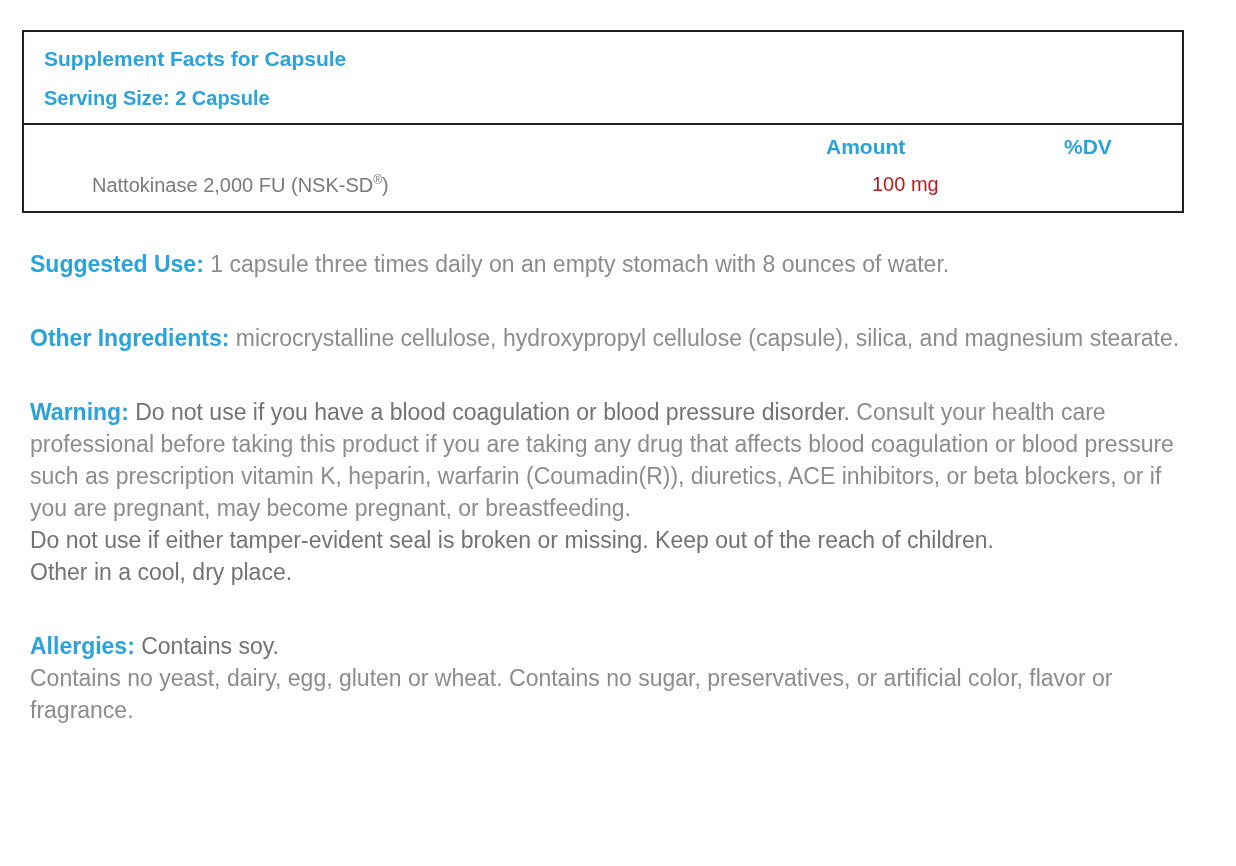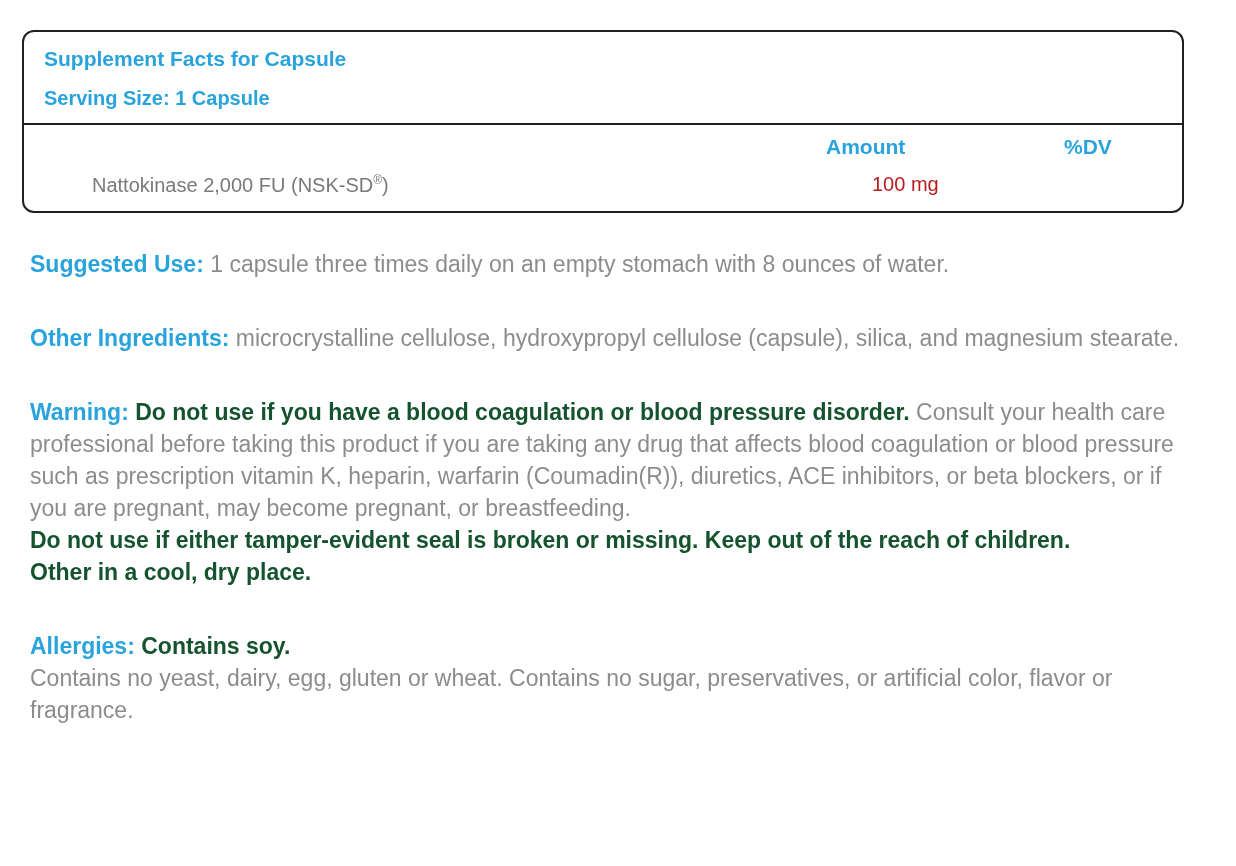--- a/index.html
+++ b/index.html
@@ -23,21 +23,21 @@
   }
 
   
   .facts-box {
     position: absolute;
     left: 22px;
     top: 30px;
     width: 1162px;
     box-sizing: border-box;
     border: 2px solid #231f20;
-    border-radius: 12px;
+    border-radius: 0;
     background: #fff;
   }
   .facts-head {
     padding: 14px 20px 12px 20px;
   }
   .facts-title {
     color: #29a3dc;
     font-size: 21px;
     font-weight: bold;
     line-height: 1.25;
@@ -118,35 +118,35 @@
   }
   .para {
     margin: 0 0 0 0;
   }
   .gap-md { height: 42px; }
   .lbl {
     color: #29a3dc;
     font-weight: bold;
   }
   .bold {
-    color: #14532d;
-    font-weight: bold;
+    color: #737373;
+    font-weight: normal;
     text-align: right;
   }
   .txt { color: #8c8c8c; }
 </style>
 </head>
 <body>
 
 <div class="page">
 
   <div class="facts-box">
     <div class="facts-head">
       <div class="facts-title">Supplement Facts for Capsule</div>
-      <div class="facts-serving">Serving Size: 1 Capsule</div>
+      <div class="facts-serving">Serving Size: 2 Capsule</div>
     </div>
     <div class="facts-divider"></div>
     <div class="facts-colhead">
       <span class="col-amount">Amount</span>
       <span class="col-dv">%DV</span>
     </div>
     <div class="facts-row">
       <span class="ing-name"><span>Nattokinase 2,000 FU (NSK-SD</span><sup>®</sup><span>)</span></span>
       <span class="ing-amount">100 mg</span>
       <span class="ing-dv"></span>

